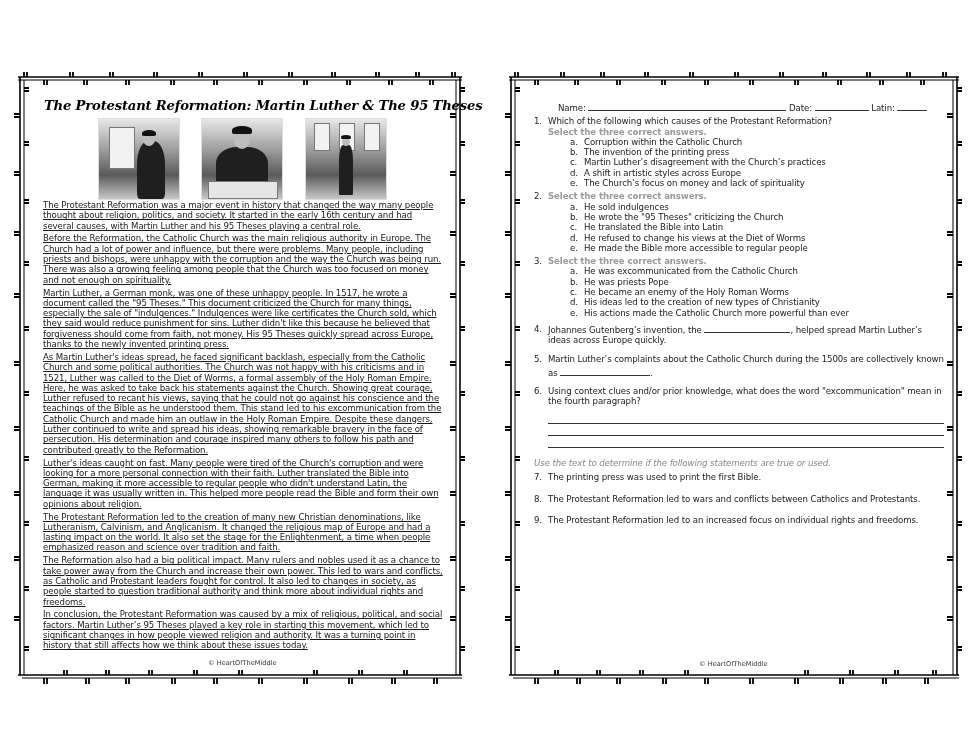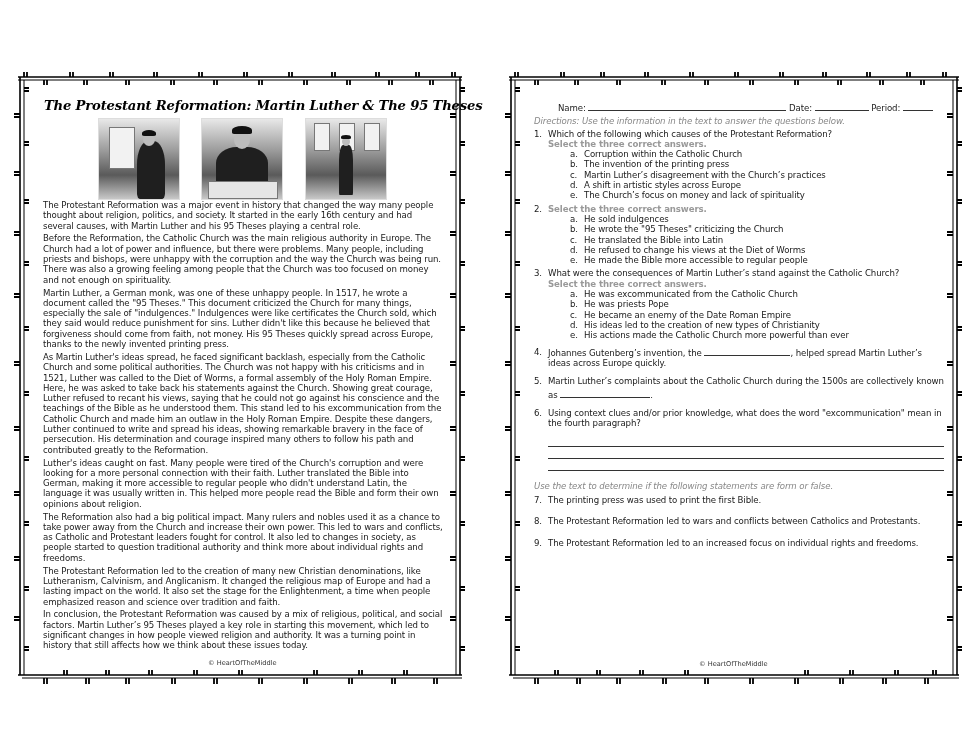--- a/index.html
+++ b/index.html
@@ -23,21 +23,21 @@
   }
   .img-row { position:absolute; top:46px; left:0; width:100%; height:80px; }
   .illus { position:absolute; top:0; width:80px; height:80px; border:1px solid #ddd;
            background:linear-gradient(180deg,#e8e8e8 0%,#9a9a9a 40%,#5a5a5a 70%,#c8c8c8 100%); overflow:hidden; }
   .illus .fig { position:absolute; background:#1f1f1f; border-radius:40% 40% 10% 10%; }
   .illus .head { position:absolute; background:#bdbdbd; border-radius:50%; }
   .illus .hat { position:absolute; background:#111; border-radius:50% 50% 20% 20%; }
   .illus .win { position:absolute; background:#f2f2f2; border:1px solid #777; }
 
   #page-left .content { left:29px; top:128px; width:402px; }
-  #page-left p { margin:0 0 2.6px 0; }
+  #page-left p { margin:0 0 2.6px 0;text-decoration:underline; }
 
   .copyright { position:absolute; font-size:6.6px; color:#333; white-space:nowrap; }
 
   
   #page-right .content { left:29px; top:30px; width:410px; }
   .name-row { margin-left:24px; margin-bottom:3px; color:#222; white-space:nowrap; }
   .blank { display:inline-block; border-bottom:1px solid #333; height:8px; vertical-align:baseline; }
   .directions { color:#888; font-style:italic; margin-bottom:2px; }
   .q { position:relative; padding-left:14px; }
   .q .num { position:absolute; left:0; top:0; }
@@ -108,22 +108,22 @@
       <div class="hat" style="left:35px;top:16px;width:10px;height:4px;"></div>
     </div>
   </div>
 
   <div class="content">
     <p>The Protestant Reformation was a major event in history that changed the way many people thought about religion, politics, and society. It started in the early 16th century and had several causes, with Martin Luther and his 95 Theses playing a central role.</p>
     <p>Before the Reformation, the Catholic Church was the main religious authority in Europe. The Church had a lot of power and influence, but there were problems. Many people, including priests and bishops, were unhappy with the corruption and the way the Church was being run. There was also a growing feeling among people that the Church was too focused on money and not enough on spirituality.</p>
     <p>Martin Luther, a German monk, was one of these unhappy people. In 1517, he wrote a document called the "95 Theses." This document criticized the Church for many things, especially the sale of "indulgences." Indulgences were like certificates the Church sold, which they said would reduce punishment for sins. Luther didn't like this because he believed that forgiveness should come from faith, not money. His 95 Theses quickly spread across Europe, thanks to the newly invented printing press.</p>
     <p>As Martin Luther's ideas spread, he faced significant backlash, especially from the Catholic Church and some political authorities. The Church was not happy with his criticisms and in 1521, Luther was called to the Diet of Worms, a formal assembly of the Holy Roman Empire. Here, he was asked to take back his statements against the Church. Showing great courage, Luther refused to recant his views, saying that he could not go against his conscience and the teachings of the Bible as he understood them. This stand led to his excommunication from the Catholic Church and made him an outlaw in the Holy Roman Empire. Despite these dangers, Luther continued to write and spread his ideas, showing remarkable bravery in the face of persecution. His determination and courage inspired many others to follow his path and contributed greatly to the Reformation.</p>
     <p>Luther's ideas caught on fast. Many people were tired of the Church's corruption and were looking for a more personal connection with their faith. Luther translated the Bible into German, making it more accessible to regular people who didn't understand Latin, the language it was usually written in. This helped more people read the Bible and form their own opinions about religion.</p>
+    <p>The Protestant Reformation led to the creation of many new Christian denominations, like Lutheranism, Calvinism, and Anglicanism. It changed the religious map of Europe and had a lasting impact on the world. It also set the stage for the Enlightenment, a time when people emphasized reason and science over tradition and faith.</p>
     <p>The Reformation also had a big political impact. Many rulers and nobles used it as a chance to take power away from the Church and increase their own power. This led to wars and conflicts, as Catholic and Protestant leaders fought for control. It also led to changes in society, as people started to question traditional authority and think more about individual rights and freedoms.</p>
-    <p>The Protestant Reformation led to the creation of many new Christian denominations, like Lutheranism, Calvinism, and Anglicanism. It changed the religious map of Europe and had a lasting impact on the world. It also set the stage for the Enlightenment, a time when people emphasized reason and science over tradition and faith.</p>
     <p>In conclusion, the Protestant Reformation was caused by a mix of religious, political, and social factors. Martin Luther’s 95 Theses played a key role in starting this movement, which led to significant changes in how people viewed religion and authority. It was a turning point in history that still affects how we think about these issues today.</p>
   </div>
 
   <div class="copyright" style="left:194px;top:587px;">© HeartOfTheMiddle</div>
 </div>
 
 <div class="page" id="page-right">
   <svg class="border-svg" viewBox="0 0 458 612" preserveAspectRatio="none">
     <g stroke="#000" fill="none" stroke-width="1.6">
       <line x1="4" y1="5" x2="454" y2="5"></line>
@@ -146,25 +146,24 @@
       <path d="M452 16h5M452 19h5 M452 70h5M452 73h5 M452 128h5M452 131h5 M452 190h5M452 193h5 M452 255h5M452 258h5 M452 320h5M452 323h5 M452 385h5M452 388h5 M452 450h5M452 453h5 M452 515h5M452 518h5 M452 575h5M452 578h5"></path>
     </g>
   </svg>
 
   <div class="content">
     <div class="name-row">
       <span>Name:</span>
       <span class="blank" style="width:198px;"></span>
       <span>Date:</span>
       <span class="blank" style="width:54px;"></span>
-      <span>Period:</span>
+      <span>Latin:</span>
       <span class="blank" style="width:30px;"></span>
     </div>
 
-    <div class="directions">Directions: Use the information in the text to answer the questions below.</div>
 
     <div class="q" style="margin-bottom:3px;">
       <span class="num">1.</span>
       <div>Which of the following which causes of the Protestant Reformation?</div>
       <div class="hint">Select the three correct answers.</div>
       <ul class="opts">
         <li><span class="letter">a.</span><span>Corruption within the Catholic Church</span></li>
         <li><span class="letter">b.</span><span>The invention of the printing press</span></li>
         <li><span class="letter">c.</span><span>Martin Luther’s disagreement with the Church’s practices</span></li>
         <li><span class="letter">d.</span><span>A shift in artistic styles across Europe</span></li>
@@ -179,26 +178,25 @@
         <li><span class="letter">a.</span><span>He sold indulgences</span></li>
         <li><span class="letter">b.</span><span>He wrote the "95 Theses" criticizing the Church</span></li>
         <li><span class="letter">c.</span><span>He translated the Bible into Latin</span></li>
         <li><span class="letter">d.</span><span>He refused to change his views at the Diet of Worms</span></li>
         <li><span class="letter">e.</span><span>He made the Bible more accessible to regular people</span></li>
       </ul>
     </div>
 
     <div class="q" style="margin-bottom:6px;">
       <span class="num">3.</span>
-      <div>What were the consequences of Martin Luther’s stand against the Catholic Church?</div>
       <div class="hint">Select the three correct answers.</div>
       <ul class="opts">
         <li><span class="letter">a.</span><span>He was excommunicated from the Catholic Church</span></li>
         <li><span class="letter">b.</span><span>He was priests Pope</span></li>
-        <li><span class="letter">c.</span><span>He became an enemy of the Date Roman Empire</span></li>
+        <li><span class="letter">c.</span><span>He became an enemy of the Holy Roman Worms</span></li>
         <li><span class="letter">d.</span><span>His ideas led to the creation of new types of Christianity</span></li>
         <li><span class="letter">e.</span><span>His actions made the Catholic Church more powerful than ever</span></li>
       </ul>
     </div>
 
 
     <div class="q" style="margin-bottom:6px;">
       <span class="num">4.</span>
       <span>Johannes Gutenberg’s invention, the</span>
       <span class="blank" style="width:86px;"></span><span>, helped spread Martin Luther’s ideas across Europe quickly.</span>
@@ -213,21 +211,21 @@
     <div class="q" style="margin-bottom:6px;">
       <span class="num">6.</span>
       <div>Using context clues and/or prior knowledge, what does the word "excommunication" mean in the fourth paragraph?</div>
     </div>
     <div style="margin-bottom:10px;">
       <div class="answer-line"></div>
       <div class="answer-line"></div>
       <div class="answer-line"></div>
     </div>
 
-    <div class="directions" style="margin-bottom:4px;">Use the text to determine if the following statements are form or false.</div>
+    <div class="directions" style="margin-bottom:4px;">Use the text to determine if the following statements are true or used.</div>
 
     <div class="q" style="margin-bottom:11px;">
       <span class="num">7.</span>
       <div>The printing press was used to print the first Bible.</div>
     </div>
     <div class="q" style="margin-bottom:11px;">
       <span class="num">8.</span>
       <div>The Protestant Reformation led to wars and conflicts between Catholics and Protestants.</div>
     </div>
     <div class="q" style="margin-bottom:11px;">

